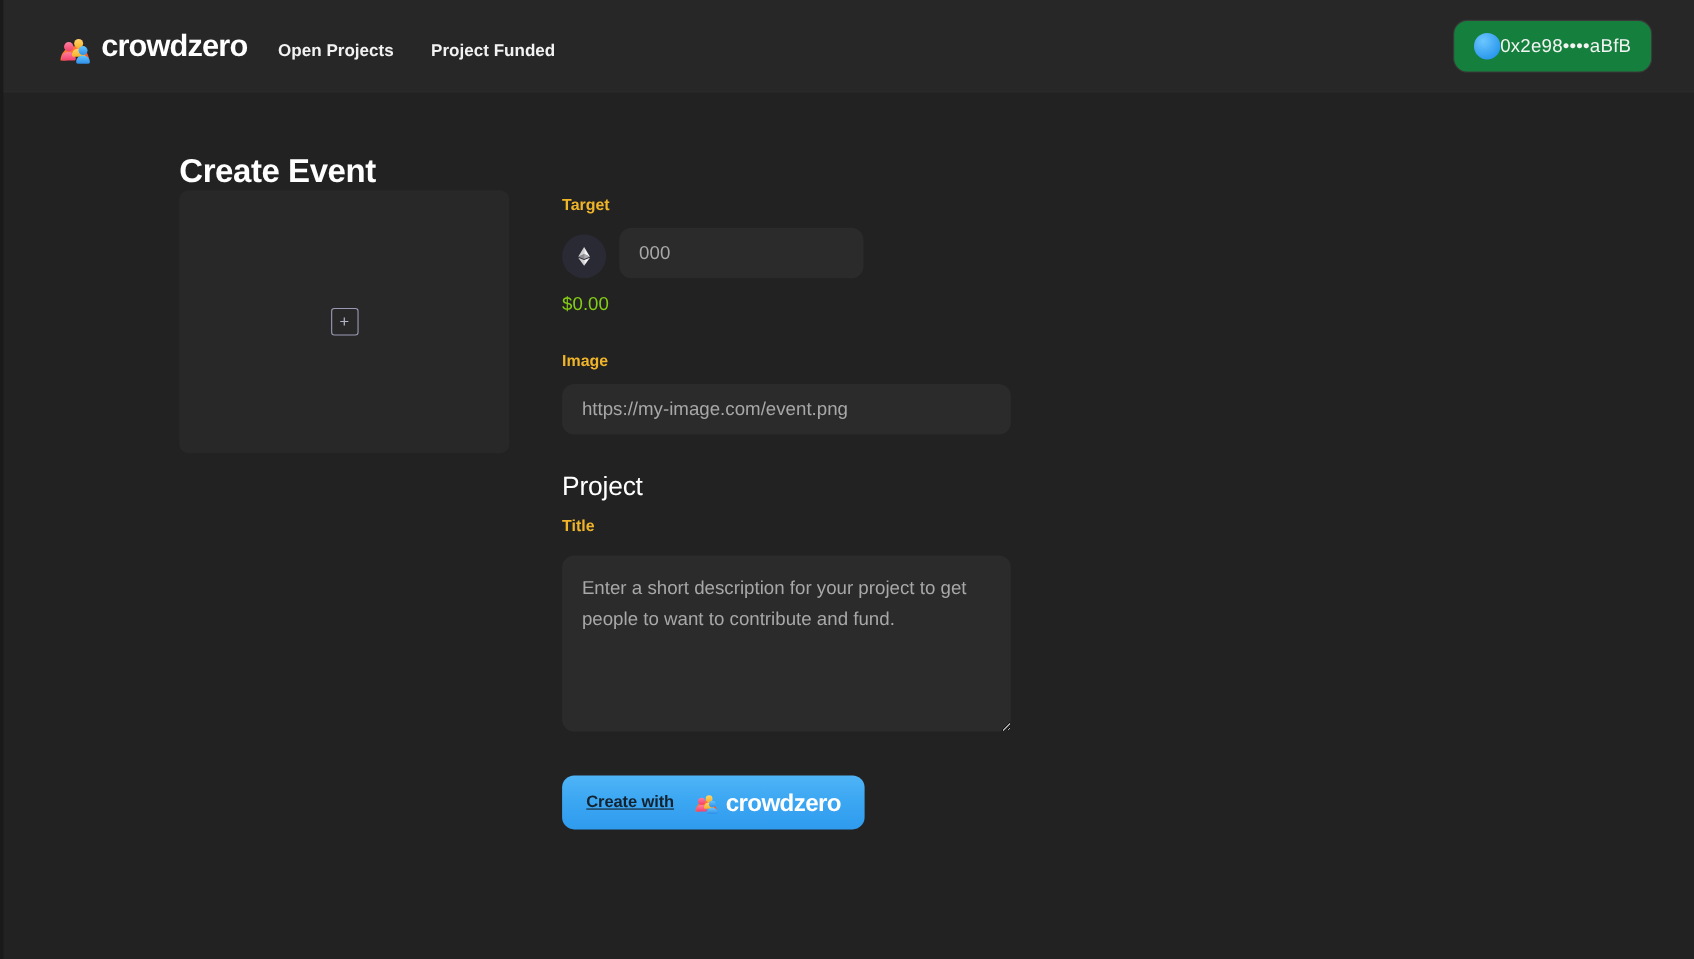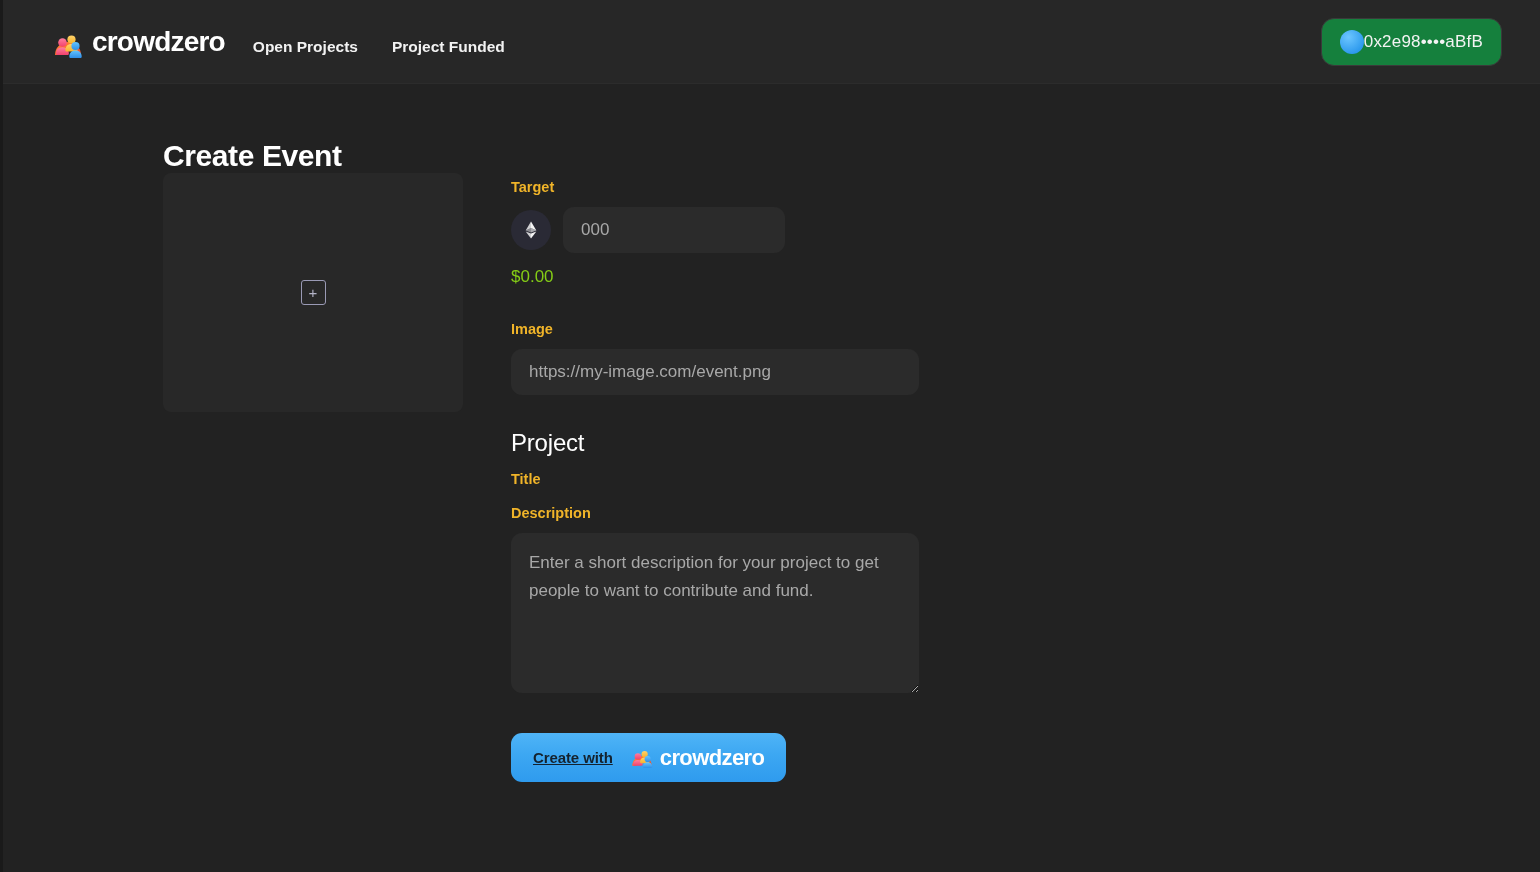--- a/index.html
+++ b/index.html
@@ -148,21 +148,21 @@
   .field-label {
     font-size: 14.5px;
     font-weight: 700;
     color: #f0b429;
     margin-bottom: 12px;
     display: block;
   }
 
   .target-row {
     display: flex;
-    align-items: center;
+    align-items: flex-end;
     gap: 12px;
   }
 
   .eth-badge {
     width: 40px;
     height: 40px;
     border-radius: 50%;
     background: #2a2a35;
     display: flex;
     align-items: center;
@@ -350,21 +350,20 @@
 
         <div class="section-gap"></div>
 
         <h2 class="section-title">Project</h2>
 
         <div class="field-block">
           <label class="field-label">Title</label>
         </div>
 
         <div class="field-block">
-          <label class="field-label">Description</label>
           <textarea class="textarea" placeholder="Enter a short description for your project to get people to want to contribute and fund." style=""></textarea>
         </div>
 
         <button class="submit-btn">
           <span class="submit-label">Create with</span>
           <span class="btn-brand">
             <span>
               <svg width="30" height="30" viewBox="0 0 40 40">
                 <path d="M7 33 A13 13 0 0 1 33 33 L27.5 33 A7.5 7.5 0 0 0 12.5 33 Z" fill="url(#archGrad)"></path>
                 <circle cx="14.5" cy="20.5" r="4.3" fill="url(#pinkGrad)"></circle>

